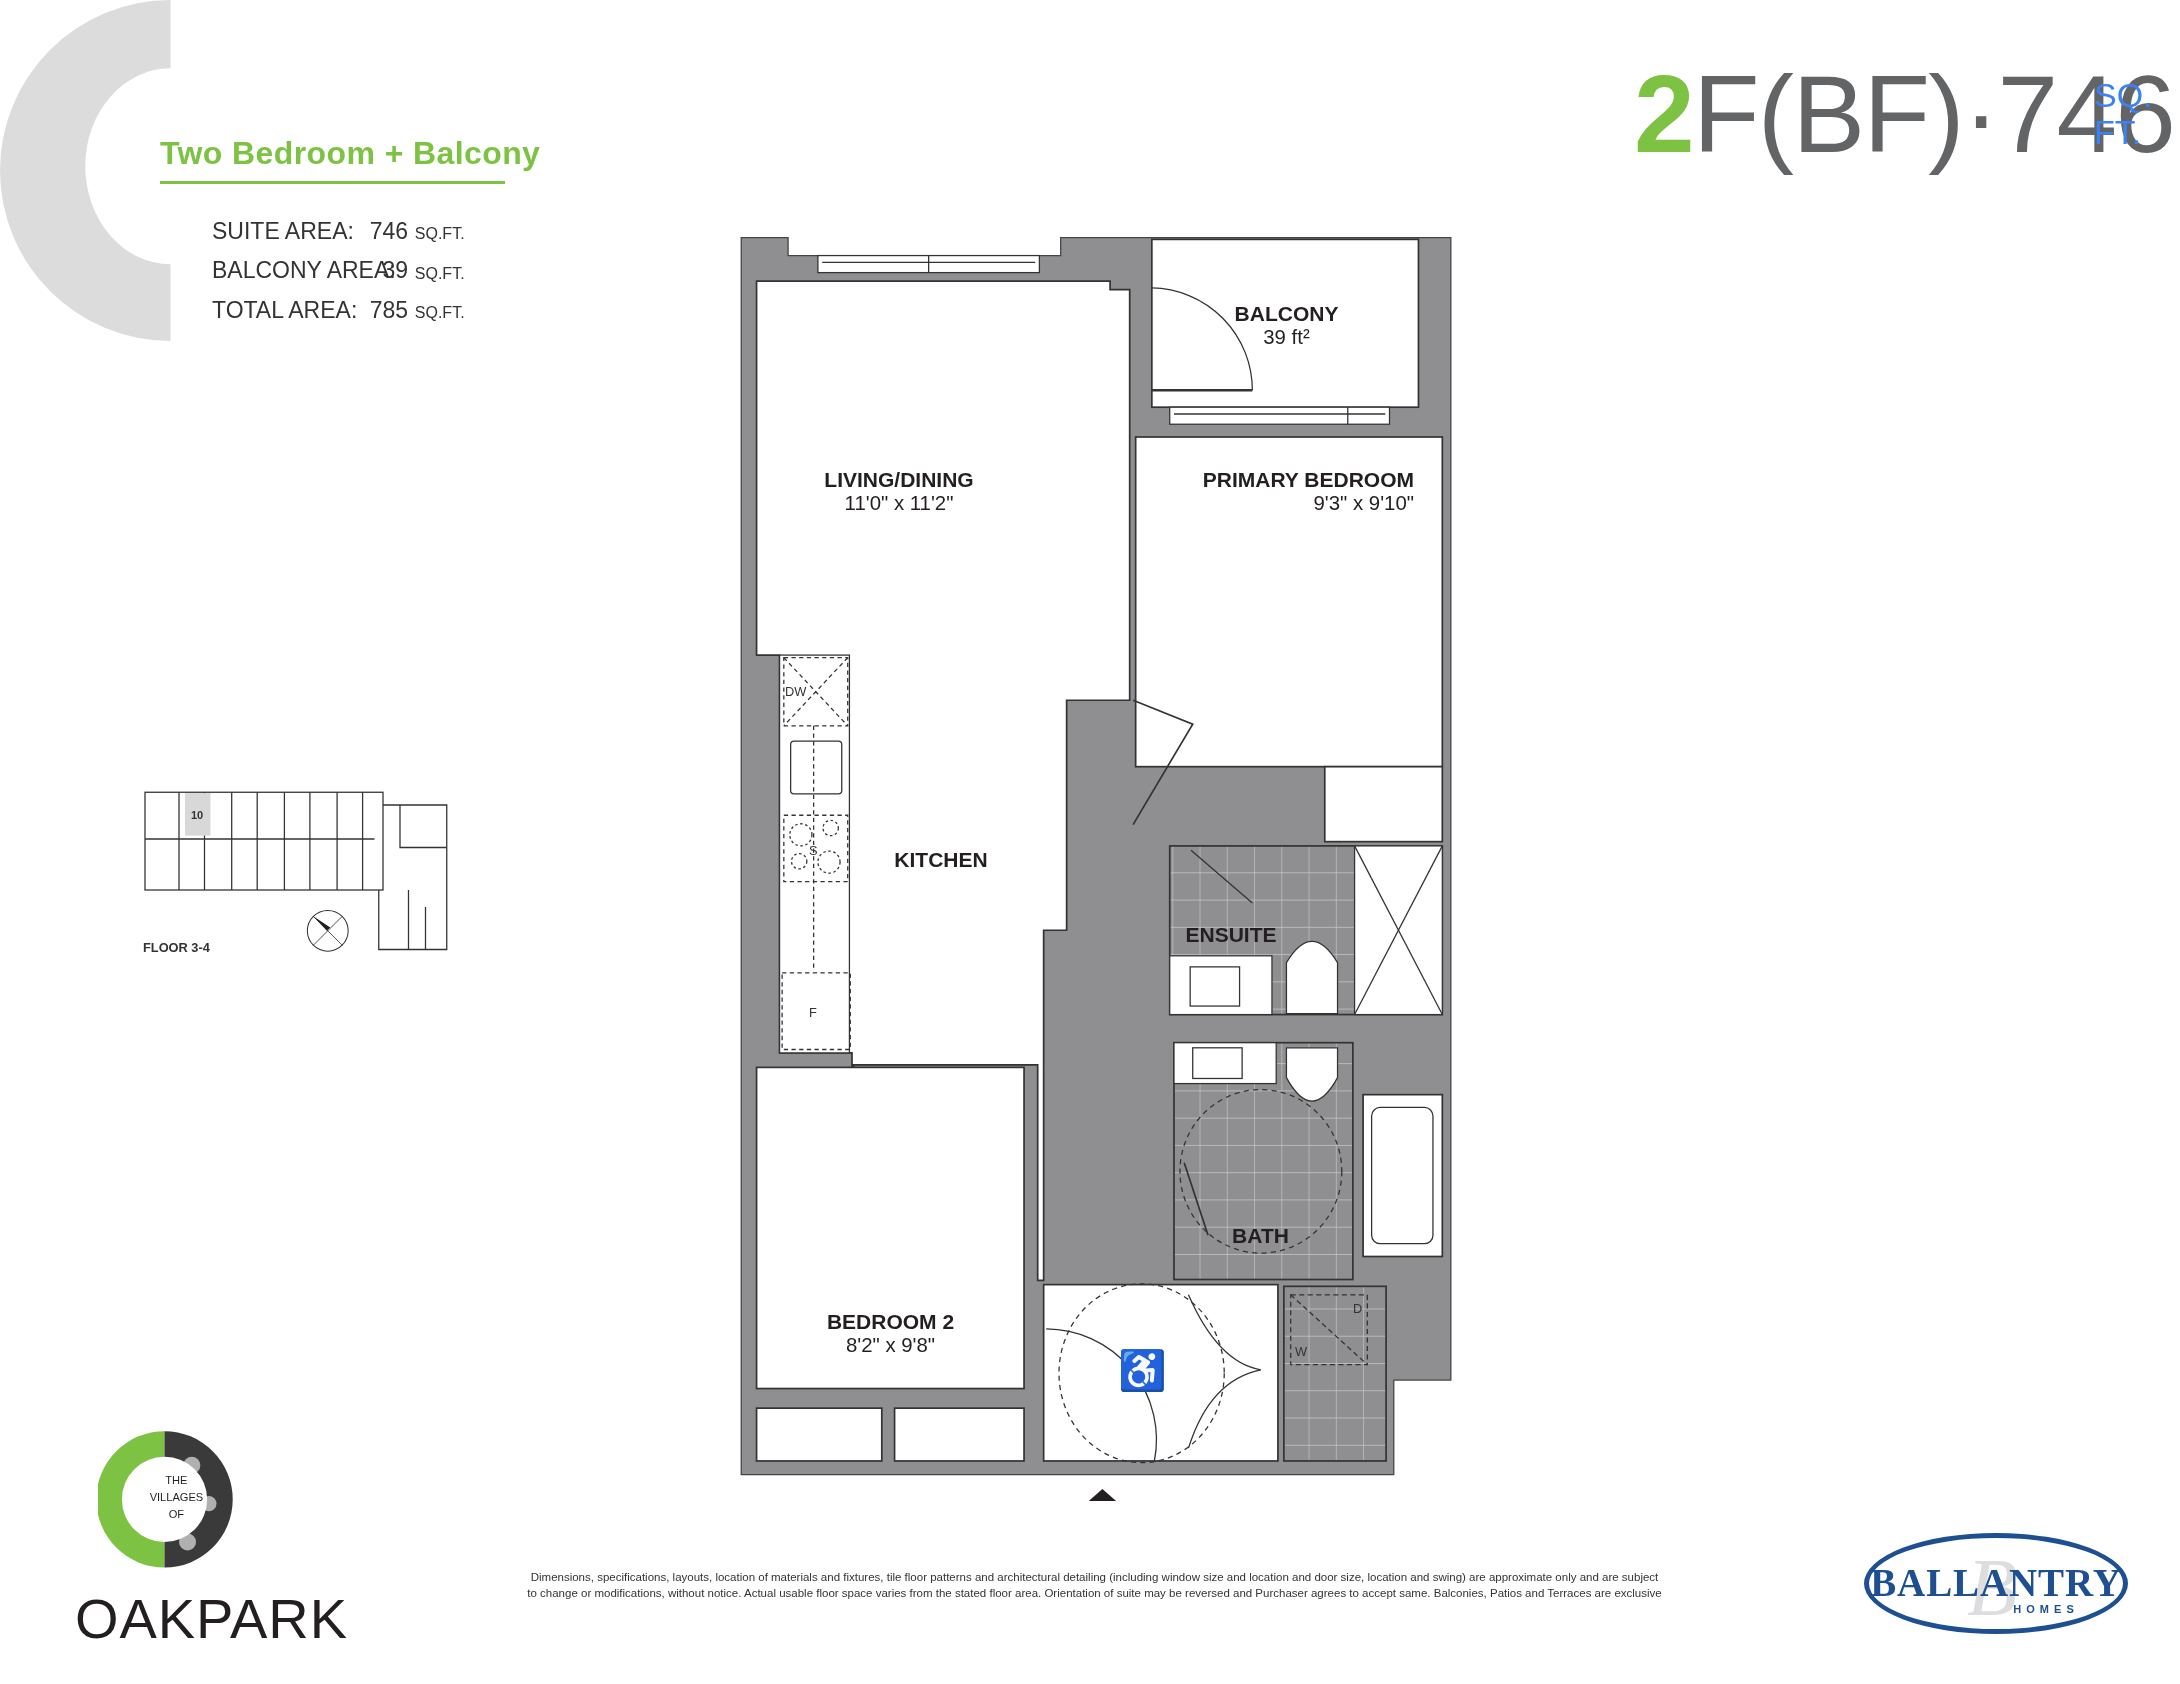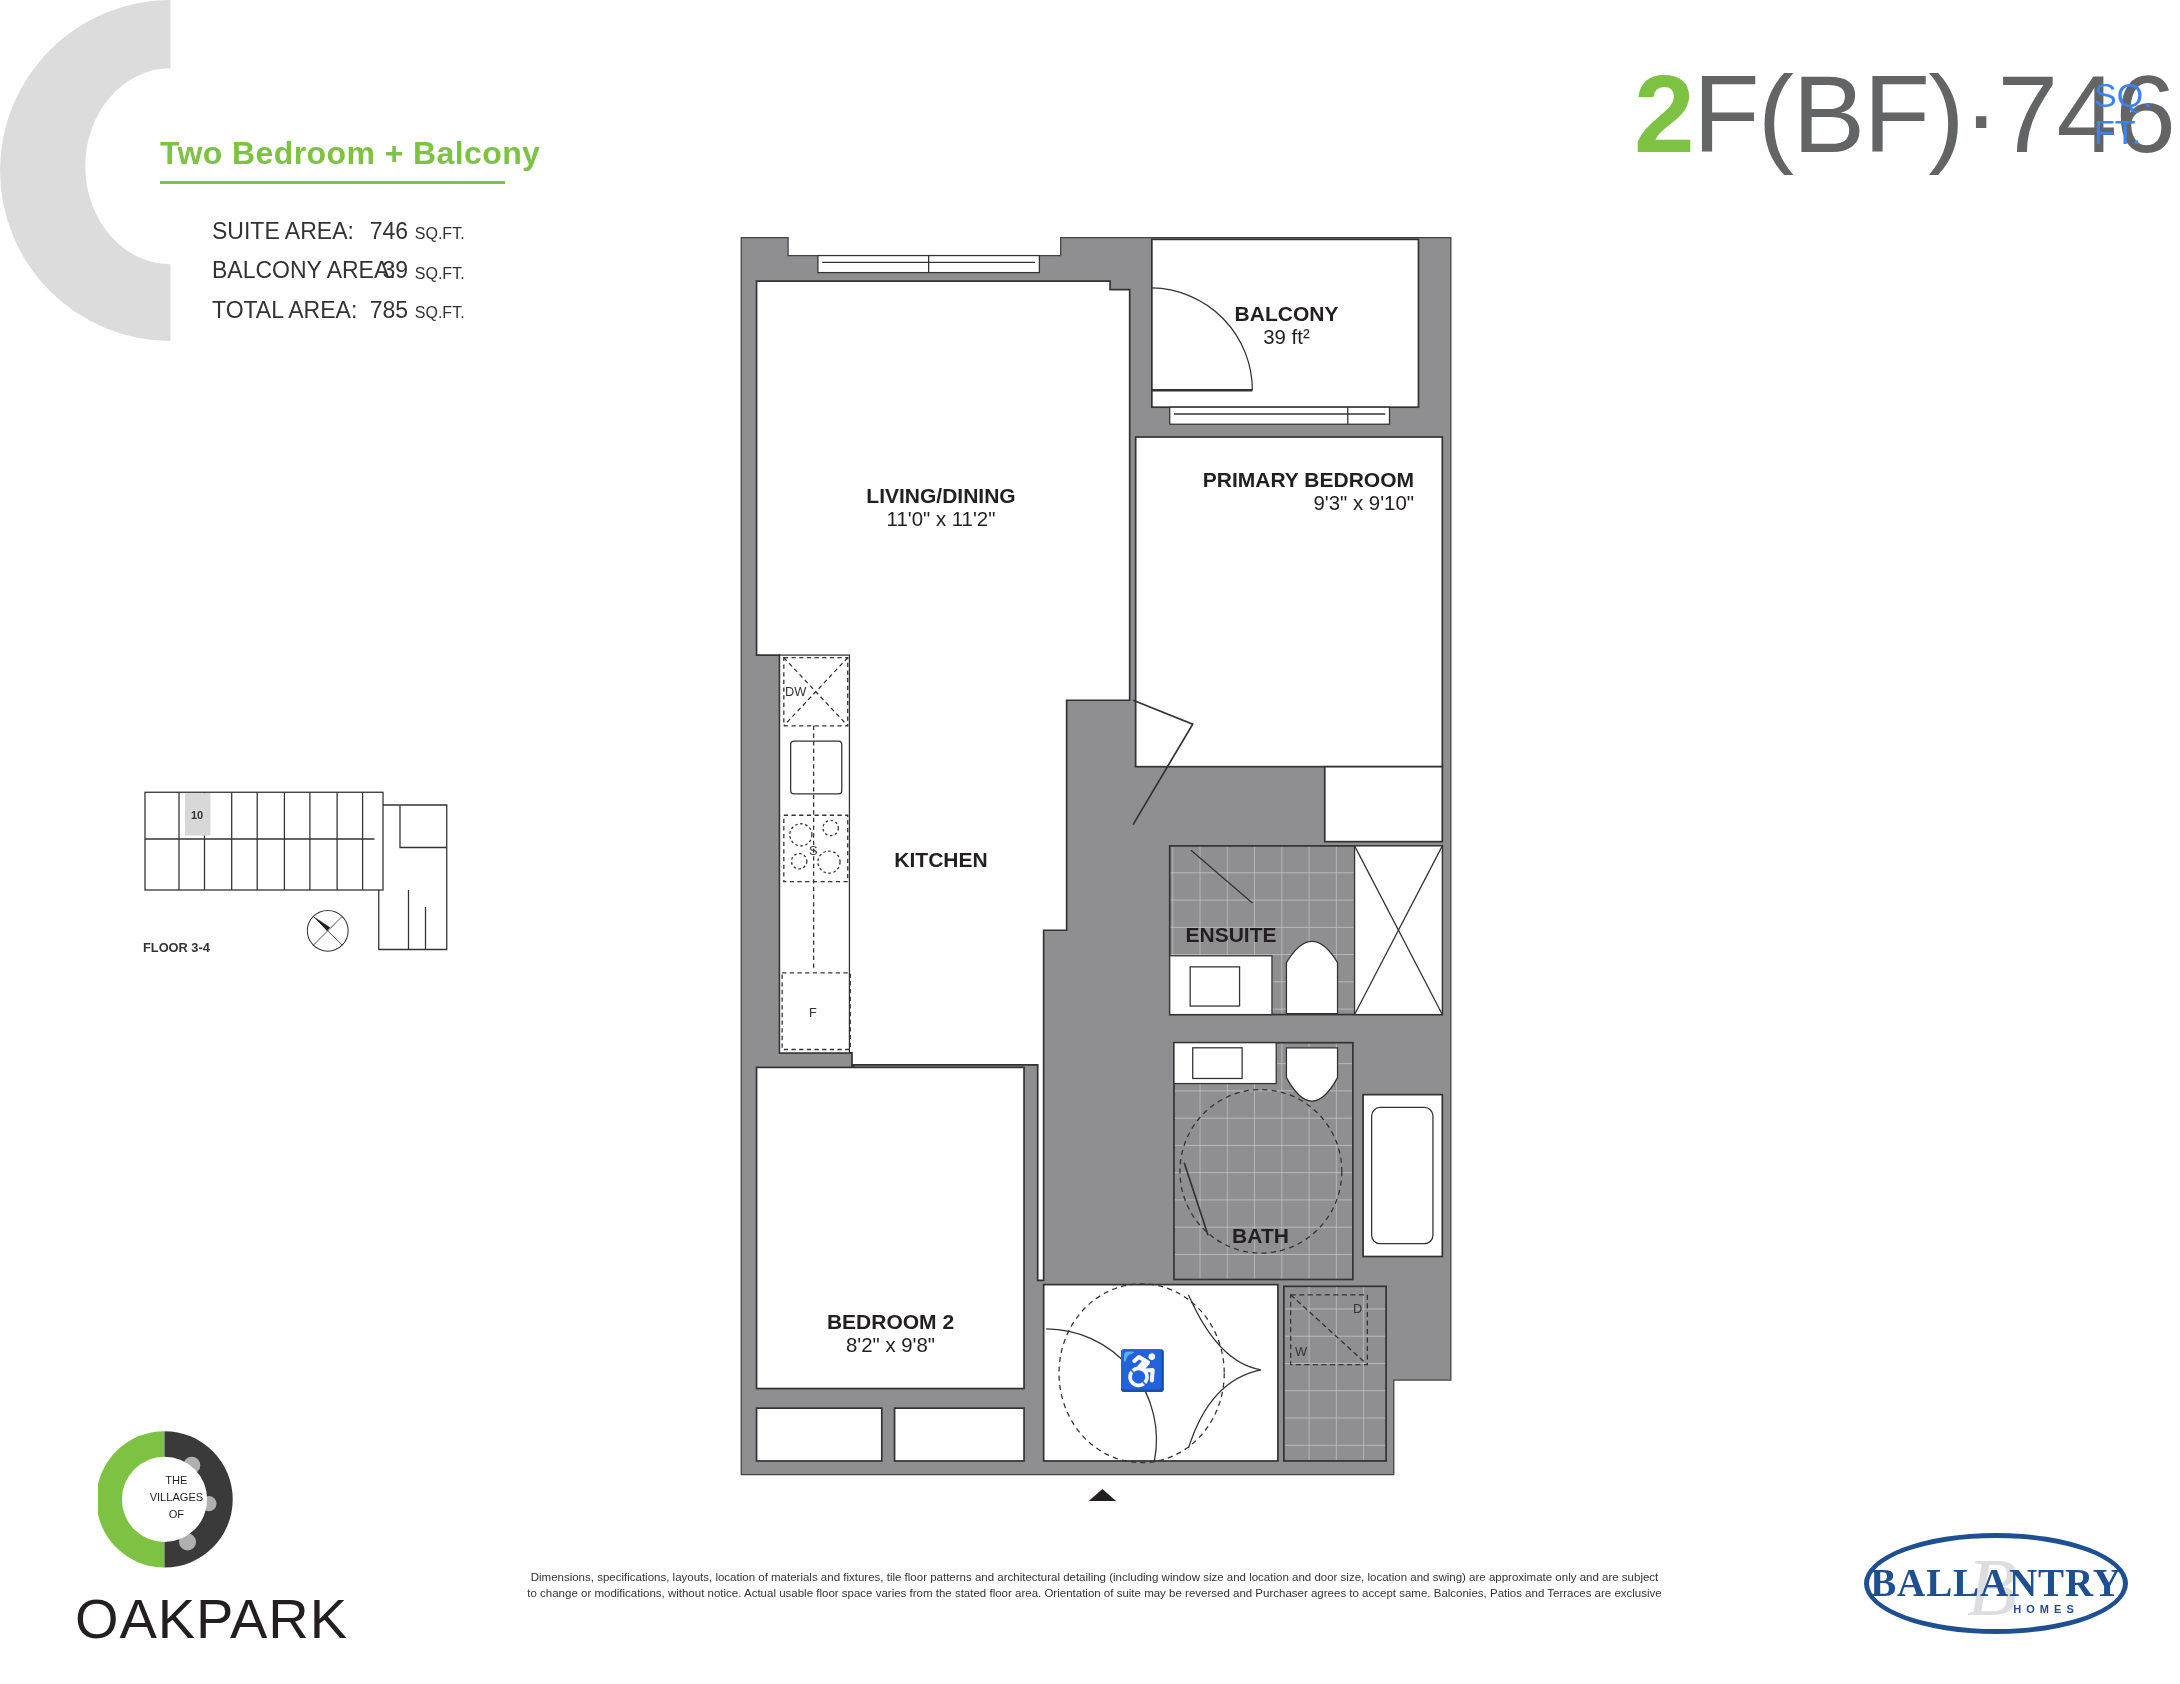--- a/index.html
+++ b/index.html
@@ -152,21 +152,21 @@
 
   <polygon points="1278,1762 1294,1748 1310,1762" fill="#231f20"></polygon>
 </svg>
 
 <div class="abs" style="left:1118px;top:1348px;font-size:39px;color:#bbb;">♿</div>
 
 <div class="room-label" style="left:1210px;top:302px;width:153px;">
   <span>BALCONY</span>
   <span class="room-dim">39 ft²</span>
 </div>
-<div class="room-label" style="left:809px;top:468px;width:264px;margin-top:16px;">
+<div class="room-label" style="left:767px;top:468px;width:264px;">
   <span>LIVING/DINING</span>
   <span class="room-dim">11'0" x 11'2"</span>
 </div>
 <div class="room-label" style="left:1158px;top:468px;width:256px;text-align:right;">
   <span>PRIMARY BEDROOM</span>
   <span class="room-dim">9'3" x 9'10"</span>
 </div>
 <div class="room-label" style="left:877px;top:848px;width:128px;">
   <span>KITCHEN</span>
 </div>

